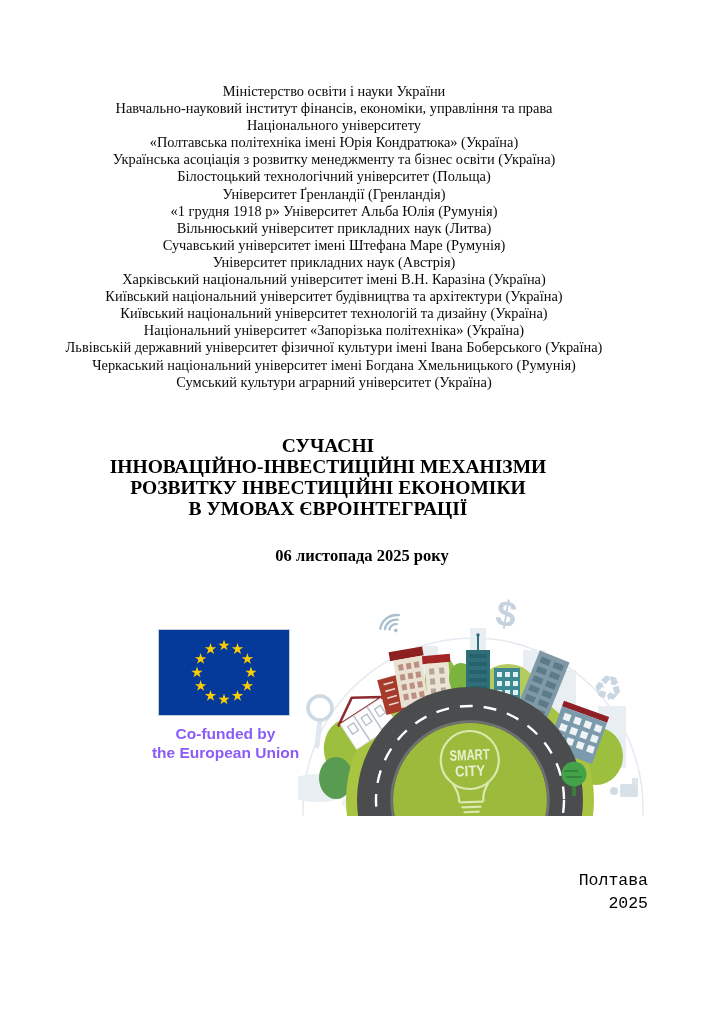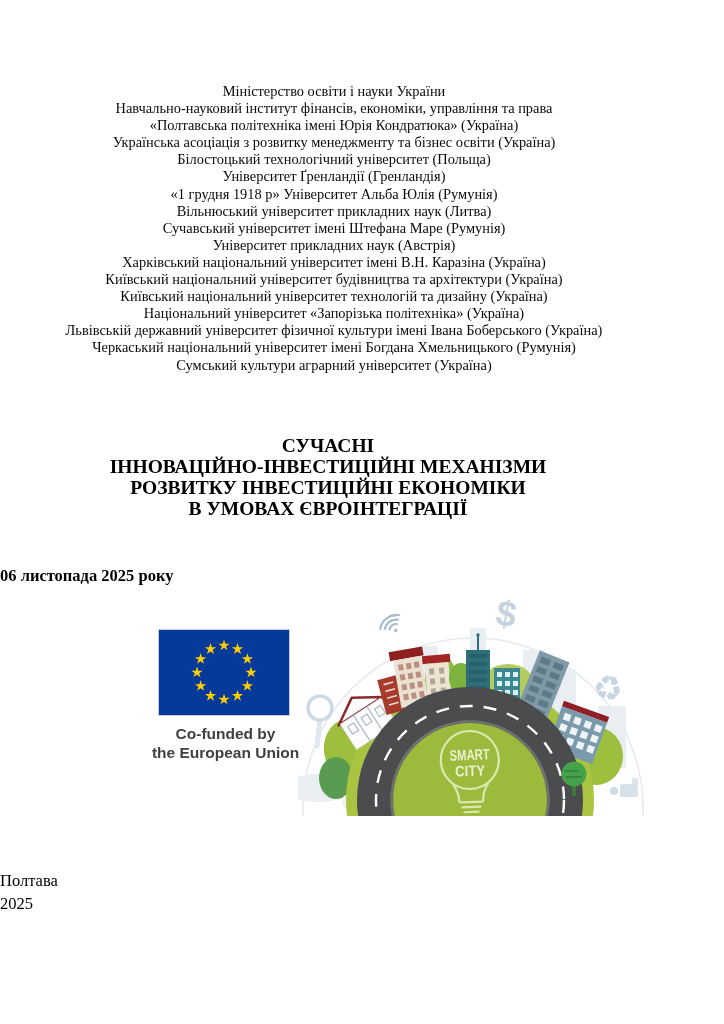--- a/index.html
+++ b/index.html
@@ -19,53 +19,54 @@
     color:#0a0a0a;
   }
   .title-block{
     position:absolute;top:435px;left:0;width:656px;
     text-align:center;
     font-weight:bold;
     font-size:19.5px;line-height:21px;
   }
   .conf-date{
     position:absolute;top:546px;left:0;width:724px;
+    text-align:center;
     font-weight:bold;
     font-size:16.5px;
-    margin-top:20px;
   }
   .eu-logo{
     position:absolute;left:158px;top:629px;width:132px;
   }
   .eu-flag{display:block;}
   .eu-caption{
     position:absolute;left:118px;top:724px;width:215px;
     text-align:center;
     font-family:"Liberation Sans", sans-serif;
     font-weight:bold;
     font-size:15.5px;line-height:19px;
-    color:#404040;
+    color:#8b5cf6;
   }
   .smart-city{
     position:absolute;left:298px;top:588px;width:348px;height:228px;
   }
   .footer-block{
     position:absolute;top:870px;left:0;width:648px;
-    text-align:left;
-    font-size:16.5px;line-height:22.5px;
+    text-align:right;
+    font-size:16.5px;line-height:22.5px;font-family:Liberation Mono, monospace;
   }
 </style>
 </head>
 <body>
 
 <div class="page">
 
   <div class="institutions">
     <div>Міністерство освіти і науки України</div>
     <div>Навчально-науковий інститут фінансів, економіки, управління та права</div>
+    <div>Національного університету</div>
     <div>«Полтавська політехніка імені Юрія Кондратюка» (Україна)</div>
     <div>Українська асоціація з розвитку менеджменту та бізнес освіти (Україна)</div>
     <div>Білостоцький технологічний університет (Польща)</div>
     <div>Університет Ґренландії (Гренландія)</div>
     <div>«1 грудня 1918 р» Університет Альба Юлія (Румунія)</div>
     <div>Вільнюський університет прикладних наук (Литва)</div>
     <div>Сучавський університет імені Штефана Маре (Румунія)</div>
     <div>Університет прикладних наук (Австрія)</div>
     <div>Харківський національний університет імені В.Н. Каразіна (Україна)</div>
     <div>Київський національний університет будівництва та архітектури (Україна)</div>

